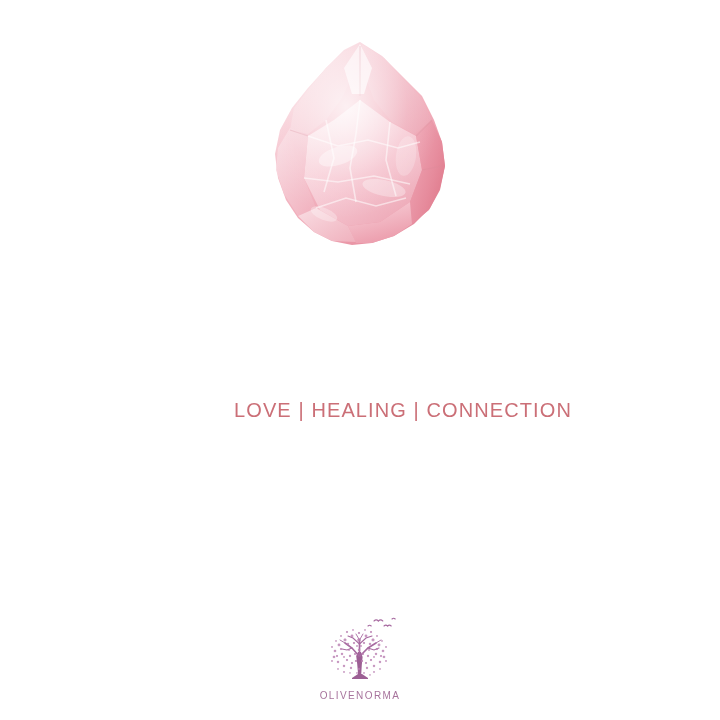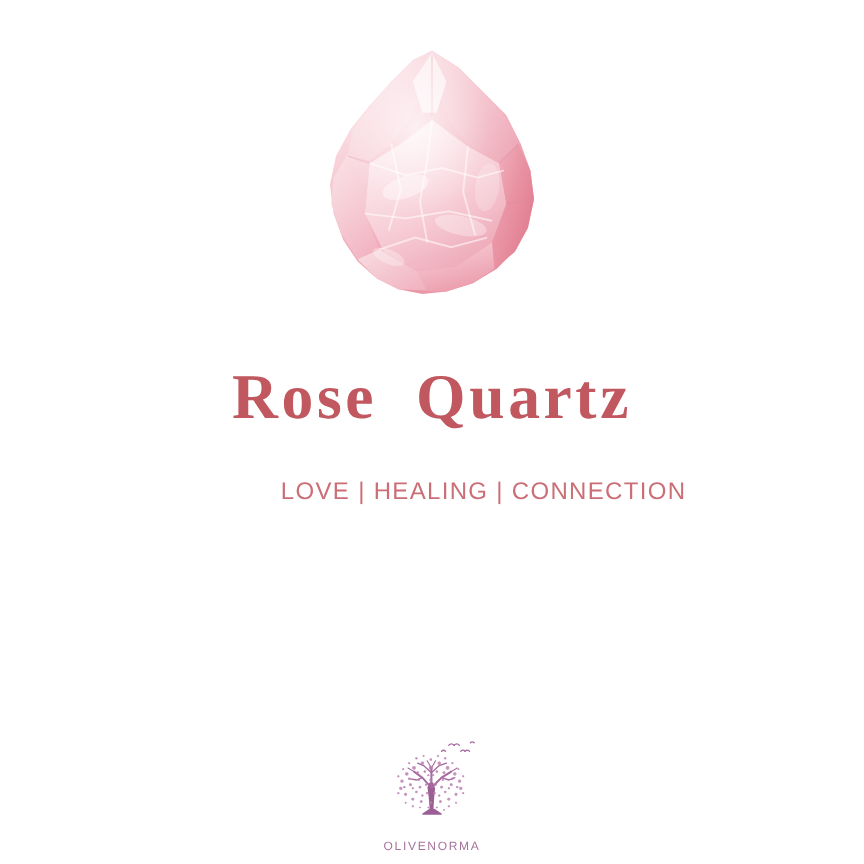--- a/index.html
+++ b/index.html
@@ -93,21 +93,21 @@
     text-align: center;
   }
   .logo-mark {
     display: block;
     margin: 0 auto;
     width: 92px;
     height: 72px;
   }
   .logo-wordmark {
     display: block;
-    margin: 16px auto 0 auto;
+    margin: 6px auto 0 auto;
     font-family: "Liberation Sans", "DejaVu Sans", sans-serif;
     font-size: 10px;
     font-weight: 400;
     letter-spacing: 1.4px;
     color: #a7739c;
     line-height: 1.1;
   }
 </style>
 </head>
 <body>
@@ -204,21 +204,20 @@
         <ellipse cx="60" cy="176" rx="14" ry="6" fill="#ffffff" opacity="0.30" transform="rotate(22 60 176)"></ellipse>
         <ellipse cx="142" cy="118" rx="10" ry="20" fill="#ffffff" opacity="0.22" transform="rotate(8 142 118)"></ellipse>
 
         <path d="M96 4 L118 18 L140 40 L158 58 L170 82 L178 104 L181 128 L176 150
                  L166 170 L150 186 L130 198 L108 205 L88 207 L68 203 L50 194
                  L34 180 L22 162 L14 140 L11 116 L16 92 L28 70 L44 50 L64 28 L80 12 Z" fill="url(#gGlow)"></path>
       </svg>
     </div>
   </div>
 
-  <div class="title">Rose  Quartz</div>
 
   <div class="subtitle">LOVE | HEALING | CONNECTION</div>
 
 
   <div class="logo-block">
     <svg class="logo-mark" viewBox="0 0 92 72" xmlns="http://www.w3.org/2000/svg">
       <defs>
         <radialGradient id="canopyFade" cx="0.5" cy="0.45" r="0.55">
           <stop offset="0%" stop-color="#b87cb0" stop-opacity="0.95"></stop>
           <stop offset="70%" stop-color="#b87cb0" stop-opacity="0.65"></stop>

